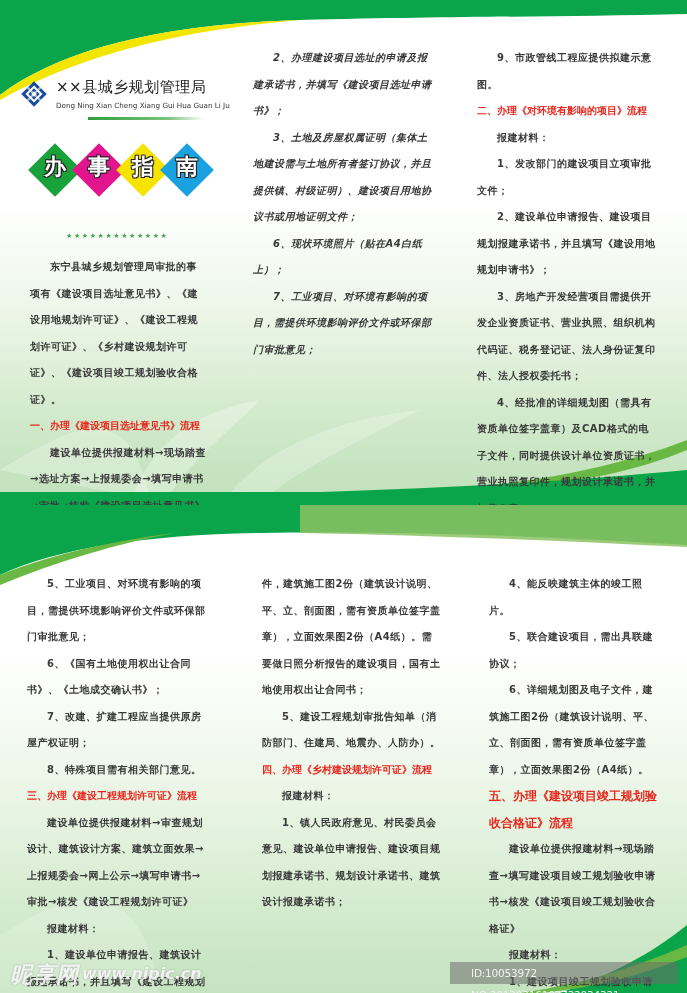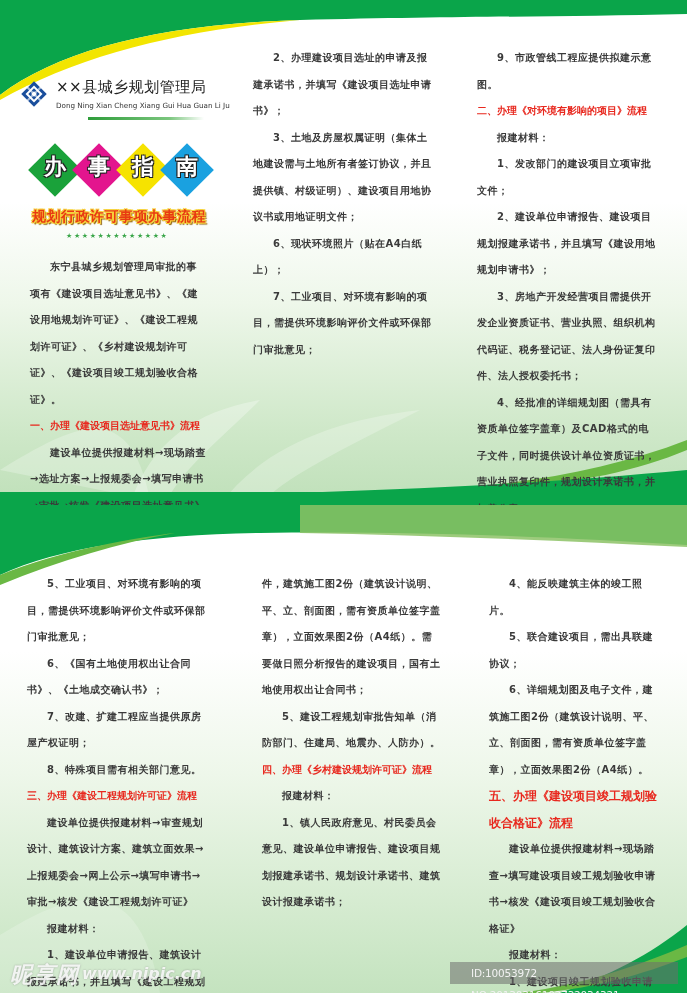--- a/index.html
+++ b/index.html
@@ -78,31 +78,30 @@
     <div class="diamond" style="left:8px;background:#1aa23a;"></div>
     <div class="diamond-label" style="left:0px;">办</div>
     <div class="diamond" style="left:52px;background:#e3158e;"></div>
     <div class="diamond-label" style="left:44px;">事</div>
     <div class="diamond" style="left:96px;background:#f6e300;"></div>
     <div class="diamond-label" style="left:88px;">指</div>
     <div class="diamond" style="left:140px;background:#1aa1e0;"></div>
     <div class="diamond-label" style="left:132px;">南</div>
   </div>
 
-  <div class="flow-title">规划行政许可事项办事流程</div>
   <div class="stars">★★★★★★★★★★★★★</div>
 
   <div class="col" style="left:30px; top:254px; width:176px;">
     <p class="indent">东宁县城乡规划管理局审批的事项有《建设项目选址意见书》、《建设用地规划许可证》、《建设工程规划许可证》、《乡村建设规划许可证》、《建设项目竣工规划验收合格证》。</p>
     <p class="heading">一、办理《建设项目选址意见书》流程</p>
     <p class="indent">建设单位提供报建材料→现场踏查→选址方案→上报规委会→填写申请书→审批→核发《建设项目选址意见书》</p>
 
   </div>
 
-  <div class="col" style="left:253px; top:45px; width:180px;">
+  <div class="col" style="left:253px; top:45px; width:180px;font-style:italic;">
     <p class="indent">2、办理建设项目选址的申请及报建承诺书，并填写《建设项目选址申请书》；</p>
     <p class="indent">3、土地及房屋权属证明（集体土地建设需与土地所有者签订协议，并且提供镇、村级证明）、建设项目用地协议书或用地证明文件；</p>
     <p class="indent">6、现状环境照片（贴在A4白纸上）；</p>
     <p class="indent">7、工业项目、对环境有影响的项目，需提供环境影响评价文件或环保部门审批意见；</p>
 
   </div>
 
   <div class="col" style="left:477px; top:45px; width:180px;">
     <p class="indent">9、市政管线工程应提供拟建示意图。</p>
     <p class="heading">二、办理《对环境有影响的项目》流程</p>

